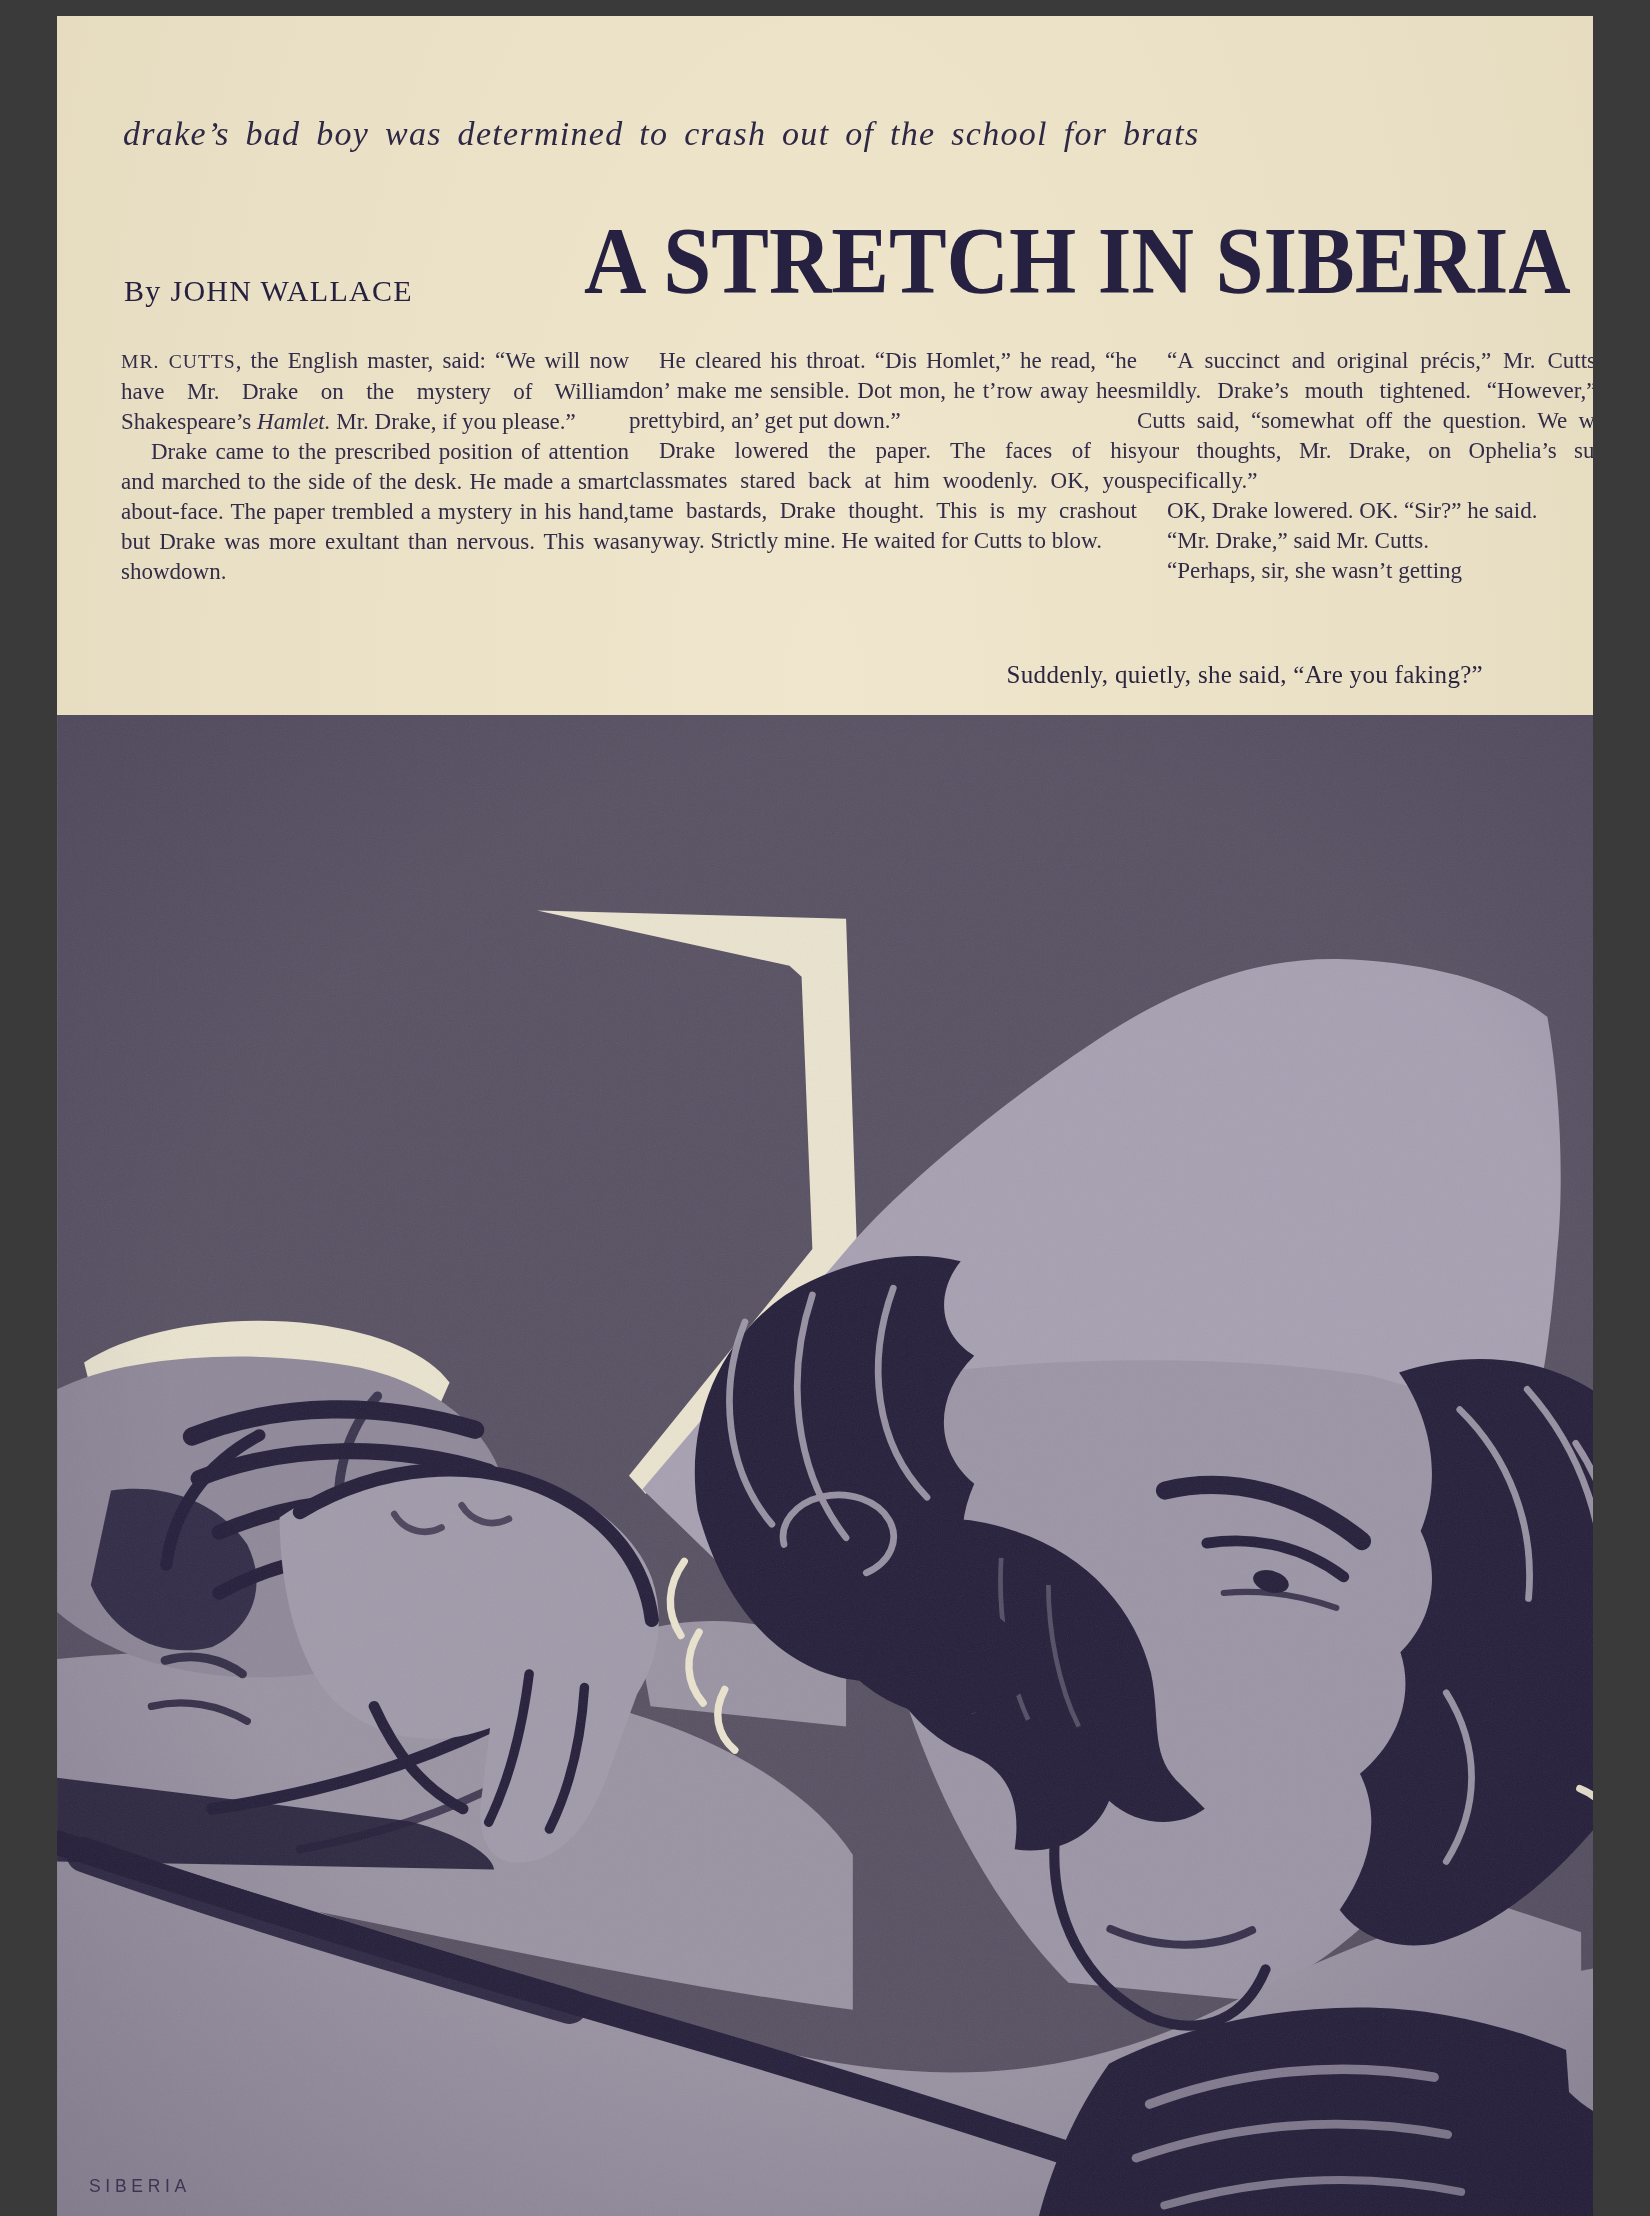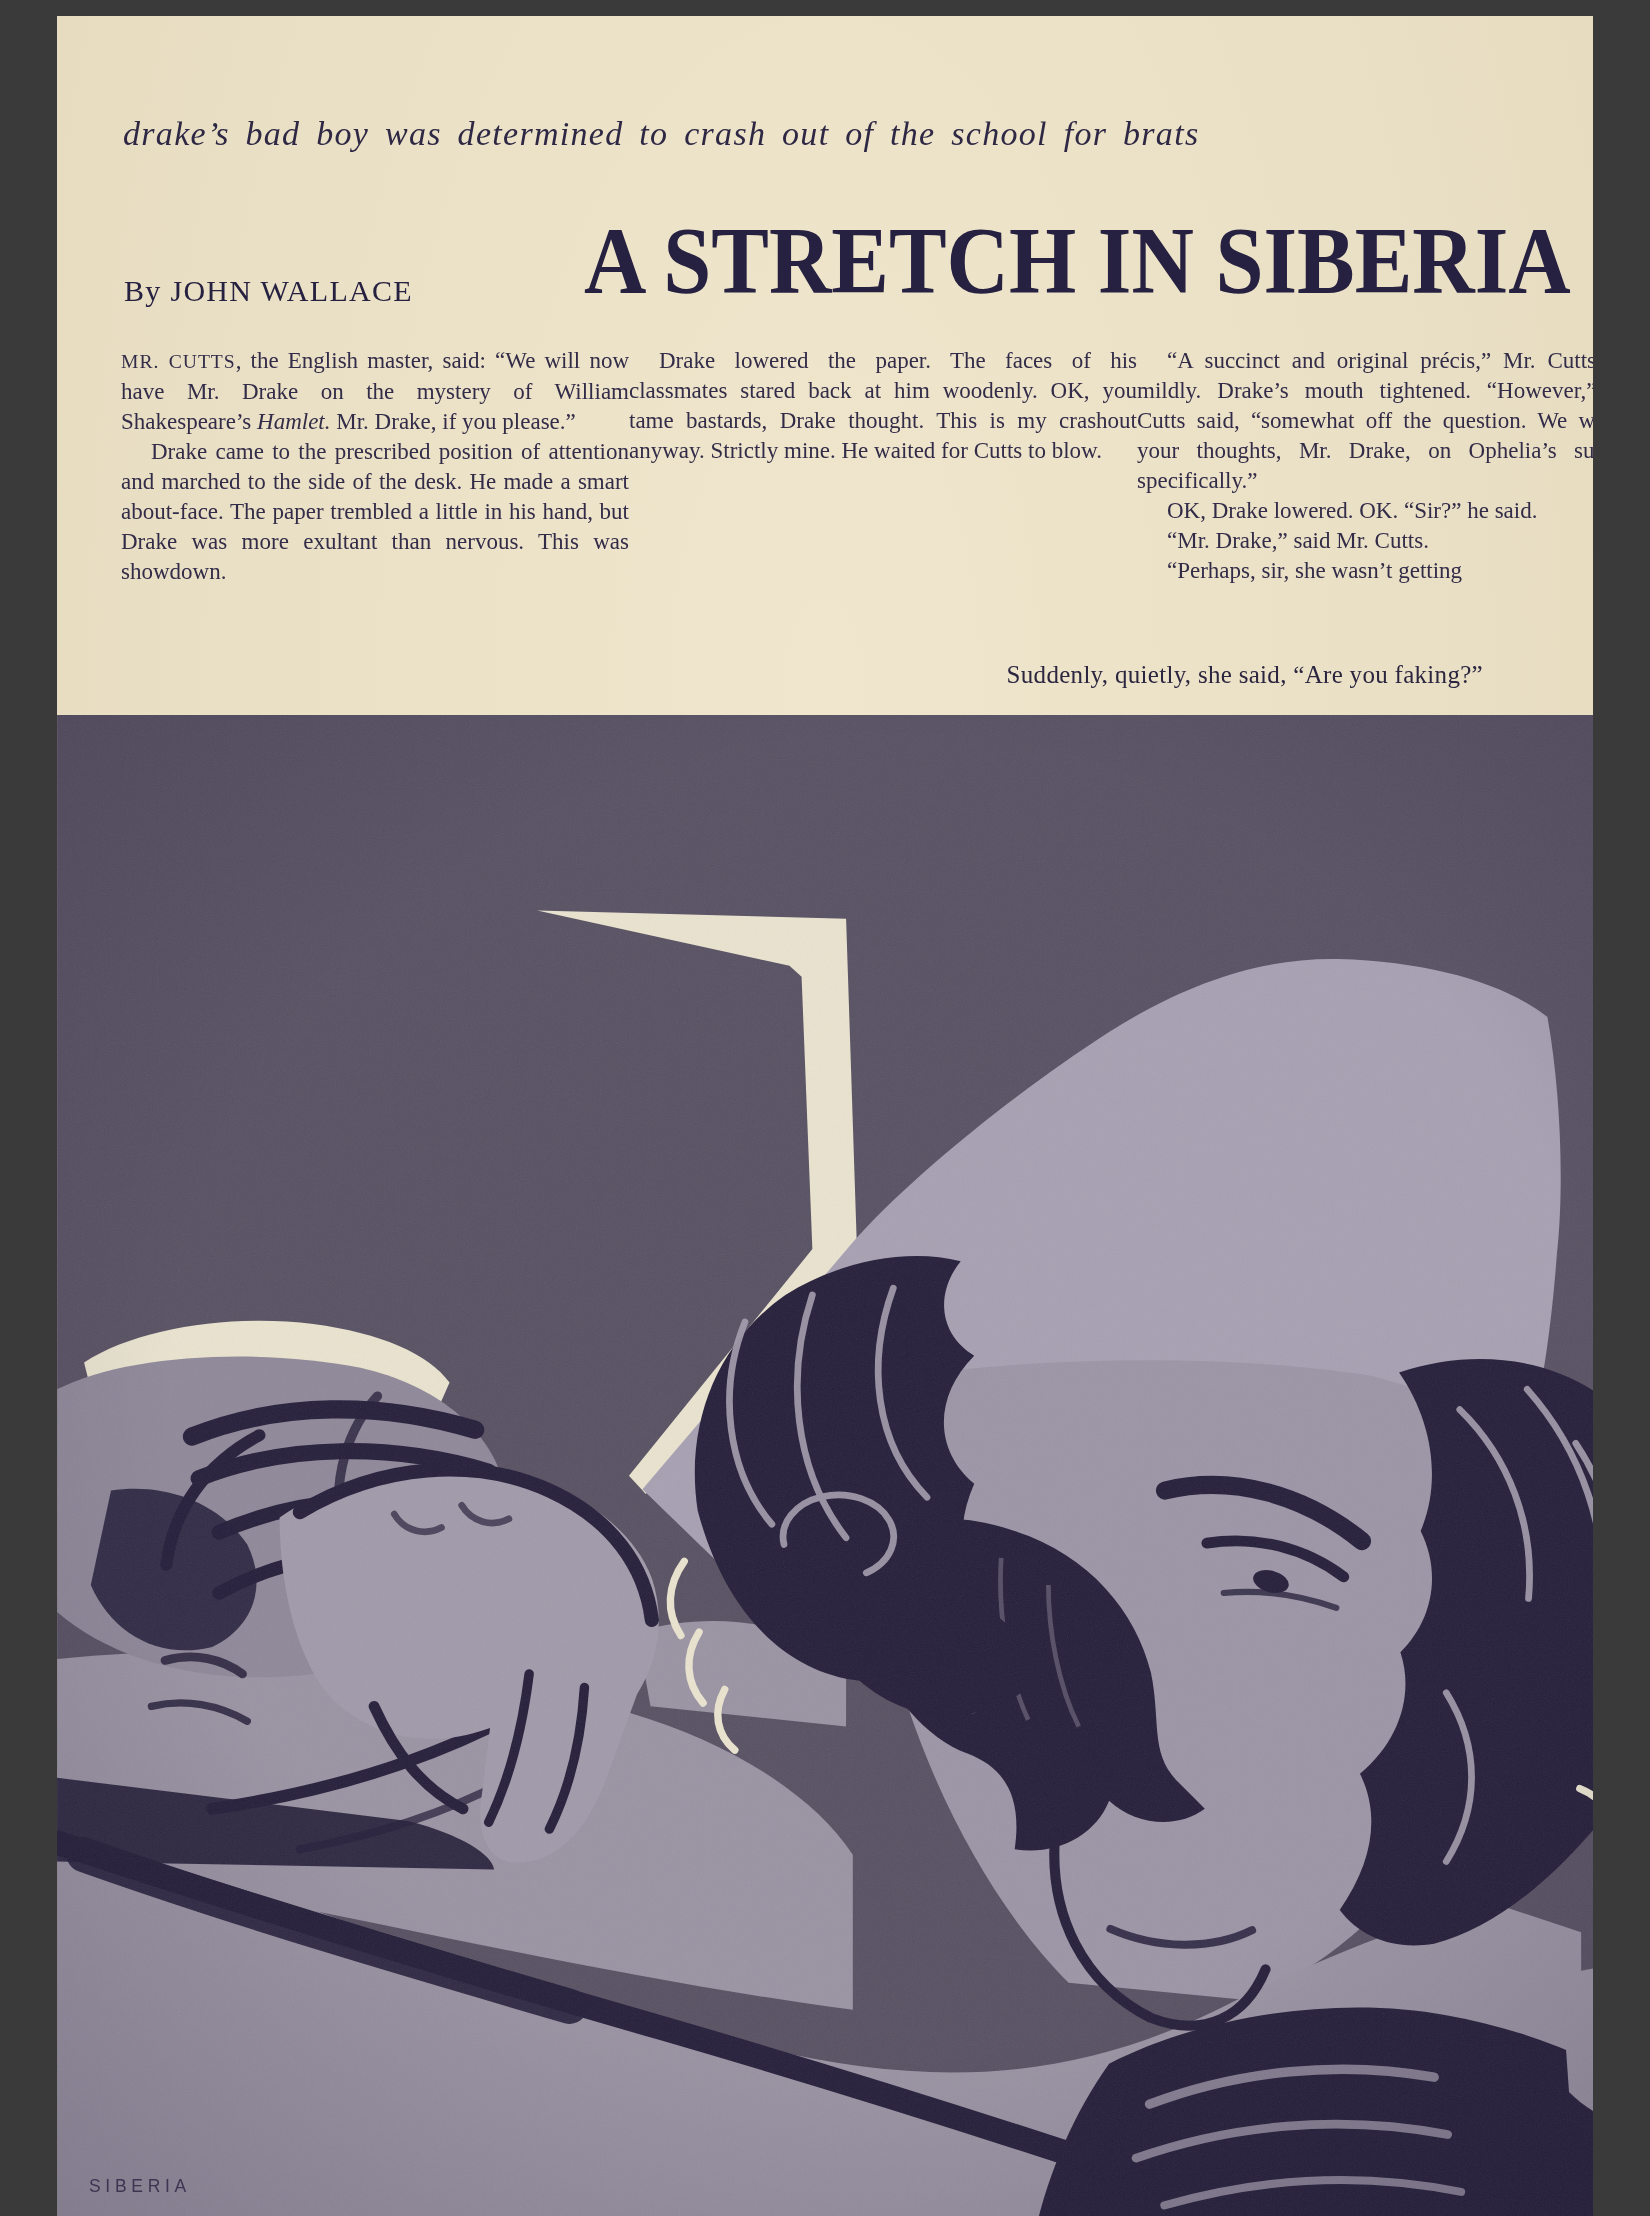--- a/index.html
+++ b/index.html
@@ -61,23 +61,24 @@
 
   <div class="tagline">drake’s bad boy was determined to crash out of the school for brats</div>
 
   <div class="byline">By JOHN WALLACE</div>
 
   <div class="title">A STRETCH IN SIBERIA</div>
 
   <div class="cols">
     <div class="col">
       <p class="first"><span class="lead-caps">MR. CUTTS</span><span>, the English master, said: “We will now have Mr. Drake on the mystery of William Shakespeare’s </span><span class="ital">Hamlet.</span><span> Mr. Drake, if you please.”</span></p>
-      <p>Drake came to the prescribed position of attention and marched to the side of the desk. He made a smart about-face. The paper trembled a little in his hand, but Drake was more exultant than nervous. This was showdown.</p>
+      <p>Drake came to the prescribed position of attention and marched to the side of the desk. He made a smart about-face. The paper trembled a mystery in his hand, but Drake was more exultant than nervous. This was showdown.</p>
     </div>
     <div class="col">
+      <p>He cleared his throat. “Dis Homlet,” he read, “he don’ make me sensible. Dot mon, he t’row away hees prettybird, an’ get put down.”</p>
       <p>Drake lowered the paper. The faces of his classmates stared back at him woodenly. OK, you tame bastards, Drake thought. This is my crashout anyway. Strictly mine. He waited for Cutts to blow.</p>
     </div>
     <div class="col">
       <p>“A succinct and original précis,” Mr. Cutts said mildly. Drake’s mouth tightened. “However,” Mr. Cutts said, “somewhat off the question. We wanted your thoughts, Mr. Drake, on Ophelia’s suicide, specifically.”</p>
       <p>OK, Drake lowered. OK. “Sir?” he said.</p>
       <p>“Mr. Drake,” said Mr. Cutts.</p>
       <p>“Perhaps, sir, she wasn’t getting</p>
     </div>
   </div>
 

